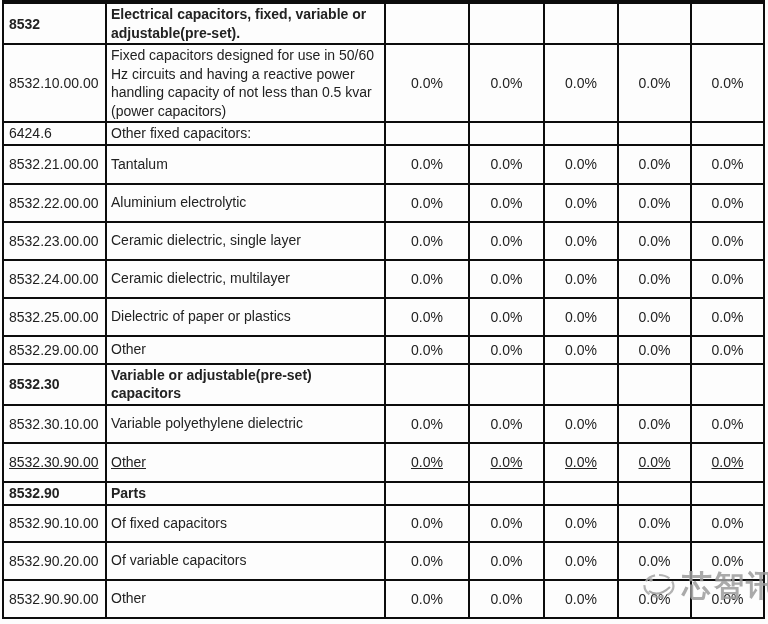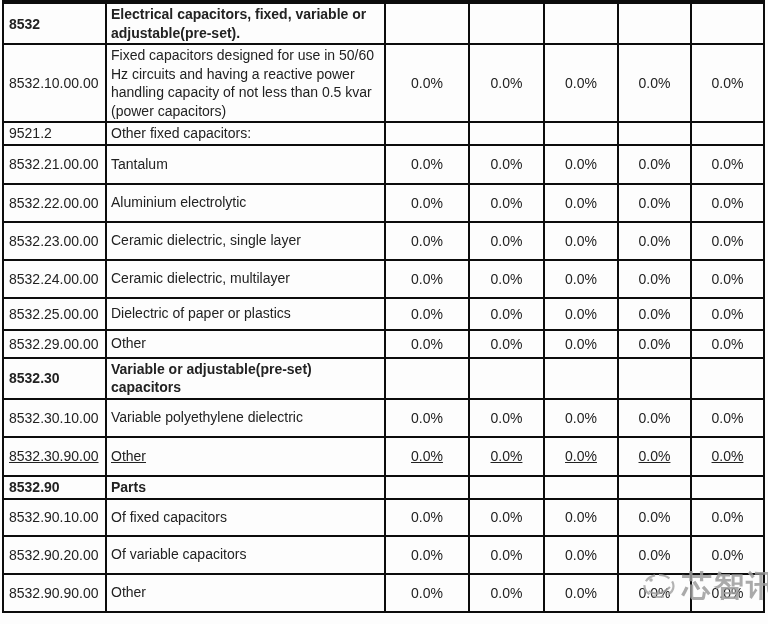--- a/index.html
+++ b/index.html
@@ -96,21 +96,21 @@
         <tr style="height: 77px;">
           <td class="code-cell">8532.10.00.00</td>
           <td class="desc-cell">Fixed capacitors designed for use in 50/60 Hz circuits and having a reactive power handling capacity of not less than 0.5 kvar (power capacitors)</td>
           <td class="rate-cell">0.0%</td>
           <td class="rate-cell">0.0%</td>
           <td class="rate-cell">0.0%</td>
           <td class="rate-cell">0.0%</td>
           <td class="rate-cell">0.0%</td>
         </tr>
         <tr style="height: 22px;">
-          <td class="code-cell">9521.2</td>
+          <td class="code-cell">6424.6</td>
           <td class="desc-cell">Other fixed capacitors:</td>
           <td class="rate-cell"></td>
           <td class="rate-cell"></td>
           <td class="rate-cell"></td>
           <td class="rate-cell"></td>
           <td class="rate-cell"></td>
         </tr>
         <tr style="height: 39px;">
           <td class="code-cell">8532.21.00.00</td>
           <td class="desc-cell">Tantalum</td>
@@ -140,21 +140,21 @@
         </tr>
         <tr style="height: 38px;">
           <td class="code-cell">8532.24.00.00</td>
           <td class="desc-cell">Ceramic dielectric, multilayer</td>
           <td class="rate-cell">0.0%</td>
           <td class="rate-cell">0.0%</td>
           <td class="rate-cell">0.0%</td>
           <td class="rate-cell">0.0%</td>
           <td class="rate-cell">0.0%</td>
         </tr>
-        <tr style="height: 32px;">
+        <tr style="height: 38px;">
           <td class="code-cell">8532.25.00.00</td>
           <td class="desc-cell">Dielectric of paper or plastics</td>
           <td class="rate-cell">0.0%</td>
           <td class="rate-cell">0.0%</td>
           <td class="rate-cell">0.0%</td>
           <td class="rate-cell">0.0%</td>
           <td class="rate-cell">0.0%</td>
         </tr>
         <tr style="height: 28px;">
           <td class="code-cell">8532.29.00.00</td>

